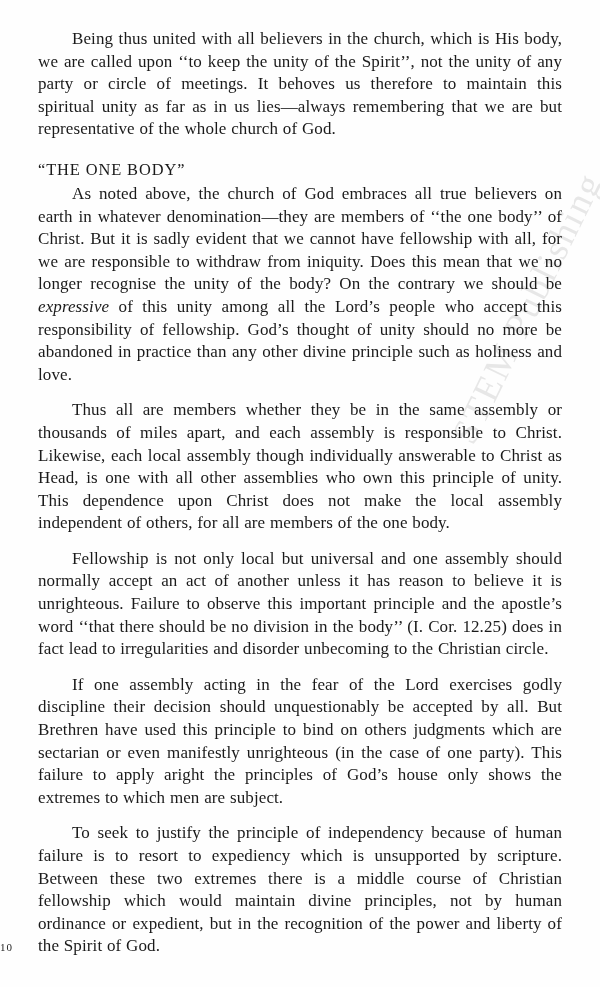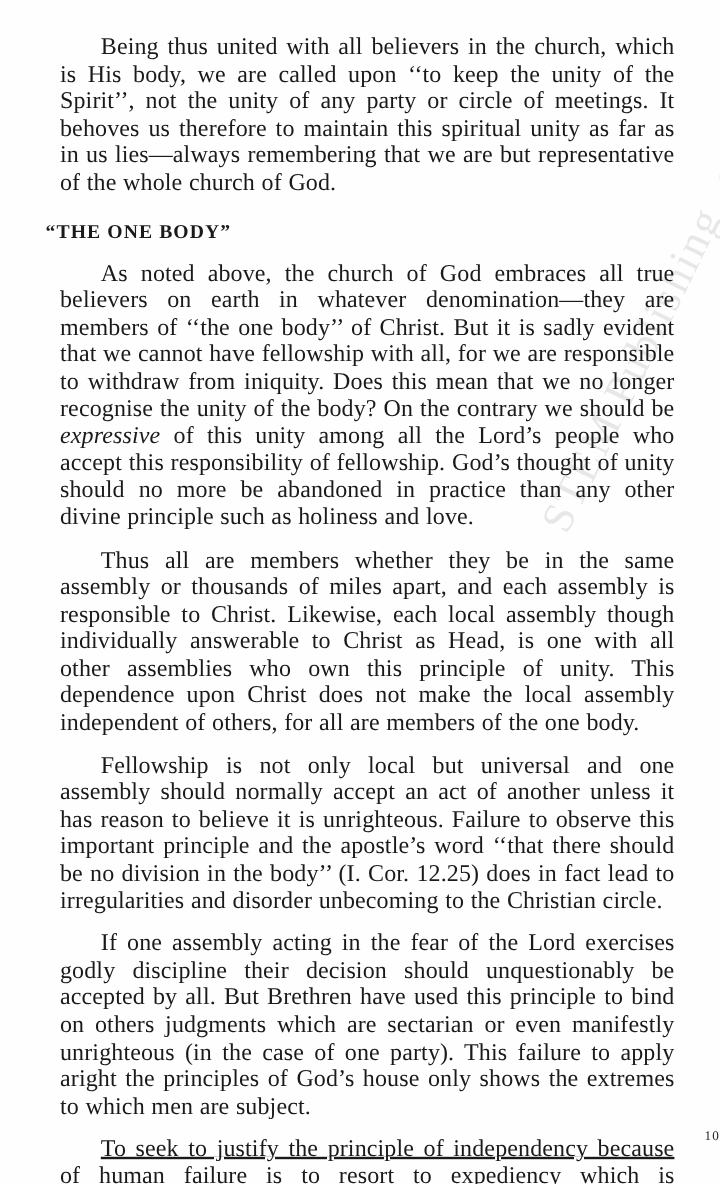--- a/index.html
+++ b/index.html
@@ -16,48 +16,47 @@
     font-family: "Liberation Serif", serif;
     color: #1a1a1a;
   }
   .content {
     position: absolute;
     left: 38px;
     top: 28px;
     width: 524px;
   }
   p.para {
-    margin: 0 0 13px 12px;
-    font-size: 20px;
+    margin: 0 0 13px 0;
+    font-size: 17px;
     line-height: 22.6px;
     text-align: justify;
     text-indent: 34px;
     letter-spacing: 0.1px;
     word-spacing: 0.4px;
   }
   p.para.nospace {
     margin-bottom: 12px;
-    text-decoration: underline;
   }
   h2.heading {
-    margin: 19px 0 14px 0;
+    margin: 19px 0 3px 0;
     font-size: 16.4px;
     line-height: 20px;
-    font-weight: bold;
+    font-weight: normal;
     letter-spacing: 0.9px;
     text-indent: 0;
   }
   em.ital {
   }
   .folio {
     position: absolute;
     left: 0;
     right: 0;
     top: 941px;
-    text-align: right;
+    text-align: left;
     font-size: 11px;
     letter-spacing: 1px;
     font-family: "Liberation Serif", serif;
     color: #242424;
   }
   
   .watermark {
     position: absolute;
     right: -6px;
     top: 96px;

